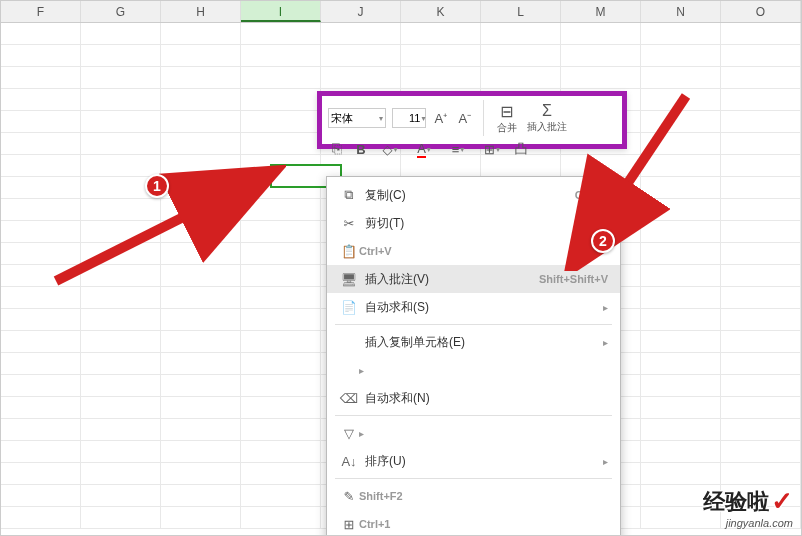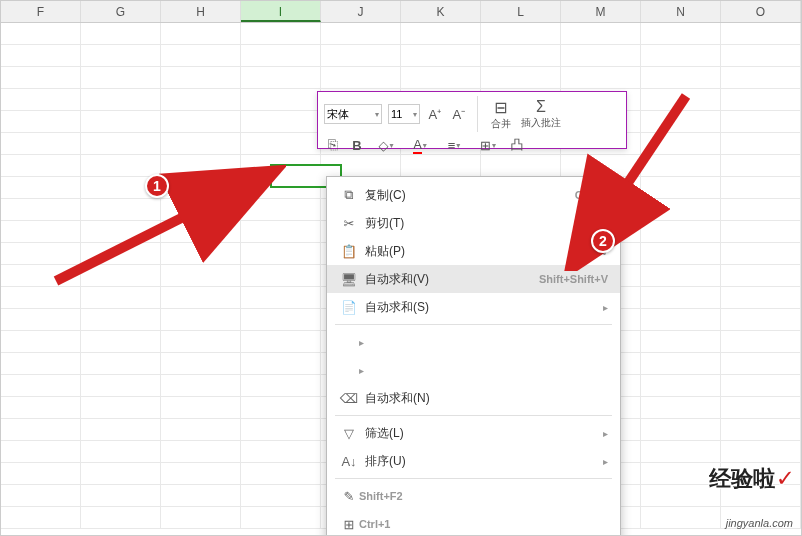--- a/index.html
+++ b/index.html
@@ -6,45 +6,45 @@
 body { font-family: "Microsoft YaHei", sans-serif; font-size: 12px; background: #fff; position: relative; width: 802px; height: 536px; overflow: hidden; border: 1px solid #ccc; }
 .grid { position: absolute; top: 0; left: 0; width: 100%; height: 100%; }
 .col-headers { display: flex; height: 22px; background: #f0f0f0; border-bottom: 1px solid #ccc; }
 .col-header { flex: 1; text-align: center; line-height: 22px; color: #555; border-right: 1px solid #ddd; font-size: 12px; }
 .col-header.active { background: #d3f0d3; color: #2a7a2a; border-bottom: 2px solid #2a7a2a; }
 .rows { position: relative; }
 .row { display: flex; height: 22px; }
 .cell { flex: 1; border-right: 1px solid #e8e8e8; border-bottom: 1px solid #e8e8e8; }
 .selected-cell { position: absolute; left: 269px; top: 163px; width: 72px; height: 24px; border: 2px solid #2a9d2a; background: #fff; z-index: 5; }
 .selected-cell::after { content: ""; position: absolute; right: -3px; bottom: -3px; width: 6px; height: 6px; background: #2a9d2a; }
-.mini-toolbar { position: absolute; left: 316px; top: 90px; width: 310px; height: 58px; background: #fff; border: 1px solid #a21caf; box-shadow: 0 2px 6px rgba(0,0,0,0.15); z-index: 10; padding: 4px 6px; display: flex; flex-direction: column; gap: 4px; }
+.mini-toolbar { position: absolute; left: 316px; top: 90px; width: 310px; height: 58px; background: #fff; border: 5px solid #a21caf; box-shadow: 0 2px 6px rgba(0,0,0,0.15); z-index: 10; padding: 4px 6px; display: flex; flex-direction: column; gap: 4px; }
 .tb-row { display: flex; align-items: center; gap: 6px; }
 .font-select { width: 58px; height: 20px; border: 1px solid #ccc; font-size: 11px; padding: 0 2px; display: flex; align-items: center; justify-content: space-between; }
-.font-size { width: 32px; height: 20px; border: 1px solid #ccc; font-size: 11px; padding: 0 2px; display: flex; align-items: center; justify-content: space-between; }
+.font-size { width: 32px; height: 20px; border: 1px solid #ccc; font-size: 11px; padding: 0 16px; display: flex; align-items: center; justify-content: space-between; }
 .tb-btn { width: 18px; height: 18px; display: flex; align-items: center; justify-content: center; color: #555; cursor: pointer; font-size: 13px; }
 .tb-btn-wide { width: 28px; position: relative; }
 .tb-group { display: flex; flex-direction: column; align-items: center; margin-left: 4px; font-size: 10px; color: #555; }
 .tb-group-icon { font-size: 16px; }
 .dropdown-arrow { font-size: 8px; color: #888; margin-left: 1px; }
 .divider { width: 1px; height: 36px; background: #ddd; margin: 0 3px; }
 .context-menu { position: absolute; left: 325px; top: 175px; width: 295px; background: #fff; border: 1px solid #bbb; box-shadow: 0 3px 10px rgba(0,0,0,0.25); z-index: 20; padding: 4px 0; }
 .menu-item { height: 28px; display: flex; align-items: center; padding: 0 12px; color: #333; cursor: pointer; font-size: 12px; }
 .menu-item:hover, .menu-item.hover { background: #e8e8e8; }
 .menu-icon { width: 20px; display: flex; align-items: center; justify-content: center; color: #666; font-size: 13px; }
 .menu-label { flex: 1; padding-left: 6px; }
 .menu-shortcut { color: #999; font-size: 11px; font-weight: bold; }
 .menu-arrow { color: #999; font-size: 10px; }
 .menu-sep { height: 1px; background: #e0e0e0; margin: 3px 8px; }
 .badge { position: absolute; width: 24px; height: 24px; background: #d32020; border-radius: 50%; color: #fff; font-weight: bold; display: flex; align-items: center; justify-content: center; font-size: 14px; z-index: 30; border: 2px solid #fff; box-shadow: 0 1px 3px rgba(0,0,0,0.3); }
 .badge1 { left: 144px; top: 173px; }
 .badge2 { left: 590px; top: 228px; }
 .arrow-svg { position: absolute; z-index: 25; }
 .watermark { position: absolute; right: 8px; bottom: 6px; z-index: 40; text-align: right; }
-.watermark-main { font-size: 22px; font-weight: bold; color: #222; text-shadow: 1px 1px 0 #fff, -1px -1px 0 #fff, 1px -1px 0 #fff, -1px 1px 0 #fff; display: flex; align-items: flex-end; gap: 2px; font-family: Liberation Mono, monospace; }
-.watermark-sub { font-size: 11px; color: #555; font-style: italic; text-shadow: 0.5px 0.5px 0 #fff; margin-top: 23px; }
+.watermark-main { font-size: 22px; font-weight: bold; color: #222; text-shadow: 1px 1px 0 #fff, -1px -1px 0 #fff, 1px -1px 0 #fff, -1px 1px 0 #fff; display: flex; align-items: center; gap: 2px; }
+.watermark-sub { font-size: 11px; color: #555; font-style: italic; text-shadow: 0.5px 0.5px 0 #fff; }
 .check { color: #d32020; font-size: 26px; font-weight: bold; }
 </style>
 </head>
 <body>
 
 <div class="grid">
   <div class="col-headers">
     <div class="col-header">F</div>
     <div class="col-header">G</div>
     <div class="col-header">H</div>
@@ -389,50 +389,49 @@
     <span class="menu-label">复制(C)</span>
     <span class="menu-shortcut">Ctrl+C</span>
   </div>
   <div class="menu-item">
     <span class="menu-icon">✂</span>
     <span class="menu-label">剪切(T)</span>
     <span class="menu-shortcut">Ctrl+X</span>
   </div>
   <div class="menu-item">
     <span class="menu-icon">📋</span>
-    <span class="menu-label">粘贴(P)</span>
     <span class="menu-shortcut">Ctrl+V</span>
   </div>
   <div class="menu-item hover">
     <span class="menu-icon">🖥</span>
-    <span class="menu-label">自动求和(V)</span>
+    <span class="menu-label">插入批注(V)</span>
     <span class="menu-shortcut">Shift+Shift+V</span>
   </div>
   <div class="menu-item">
     <span class="menu-icon">📄</span>
     <span class="menu-label">自动求和(S)</span>
     <span class="menu-arrow">▸</span>
   </div>
   <div class="menu-sep"></div>
   <div class="menu-item">
     <span class="menu-icon"></span>
+    <span class="menu-label">插入复制单元格(E)</span>
     <span class="menu-arrow">▸</span>
   </div>
   <div class="menu-item">
     <span class="menu-icon"></span>
     <span class="menu-arrow">▸</span>
   </div>
   <div class="menu-item">
     <span class="menu-icon">⌫</span>
     <span class="menu-label">自动求和(N)</span>
   </div>
   <div class="menu-sep"></div>
   <div class="menu-item">
     <span class="menu-icon">▽</span>
-    <span class="menu-label">筛选(L)</span>
     <span class="menu-arrow">▸</span>
   </div>
   <div class="menu-item">
     <span class="menu-icon">A↓</span>
     <span class="menu-label">排序(U)</span>
     <span class="menu-arrow">▸</span>
   </div>
   <div class="menu-sep"></div>
   <div class="menu-item">
     <span class="menu-icon">✎</span>

